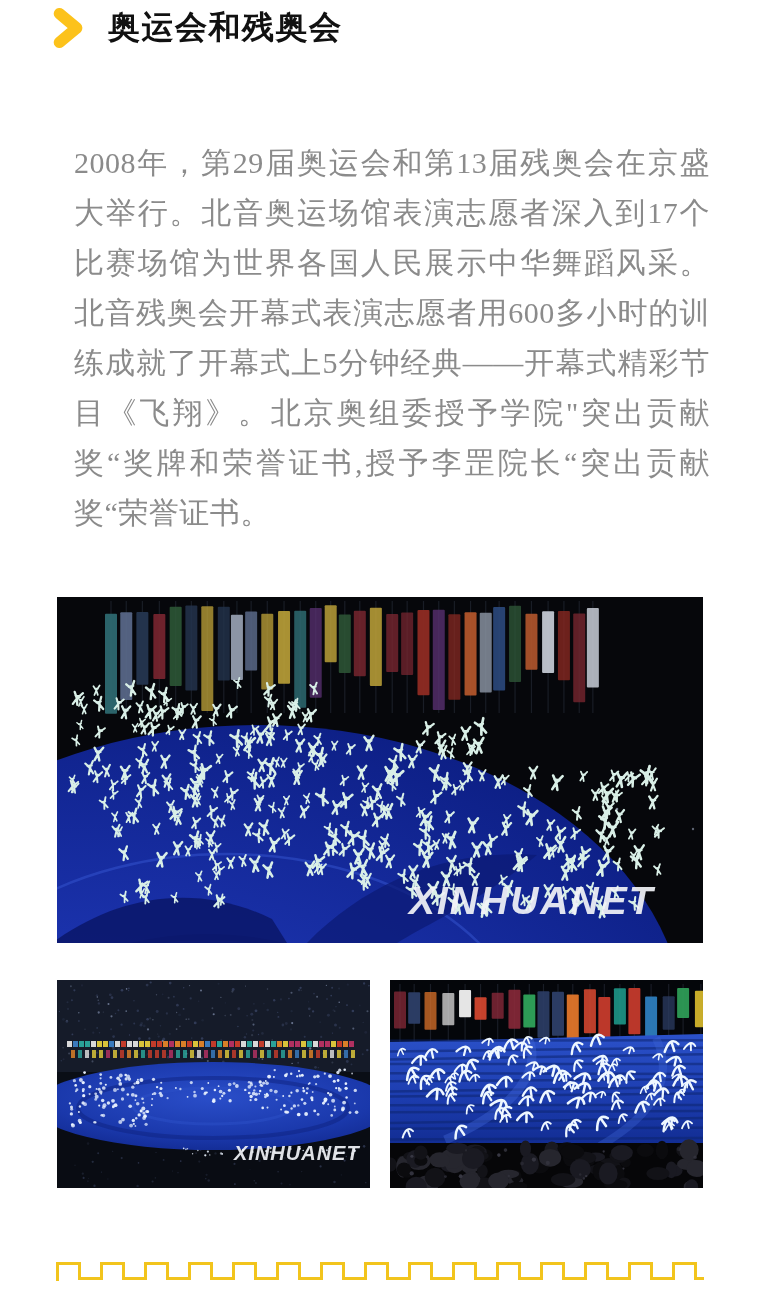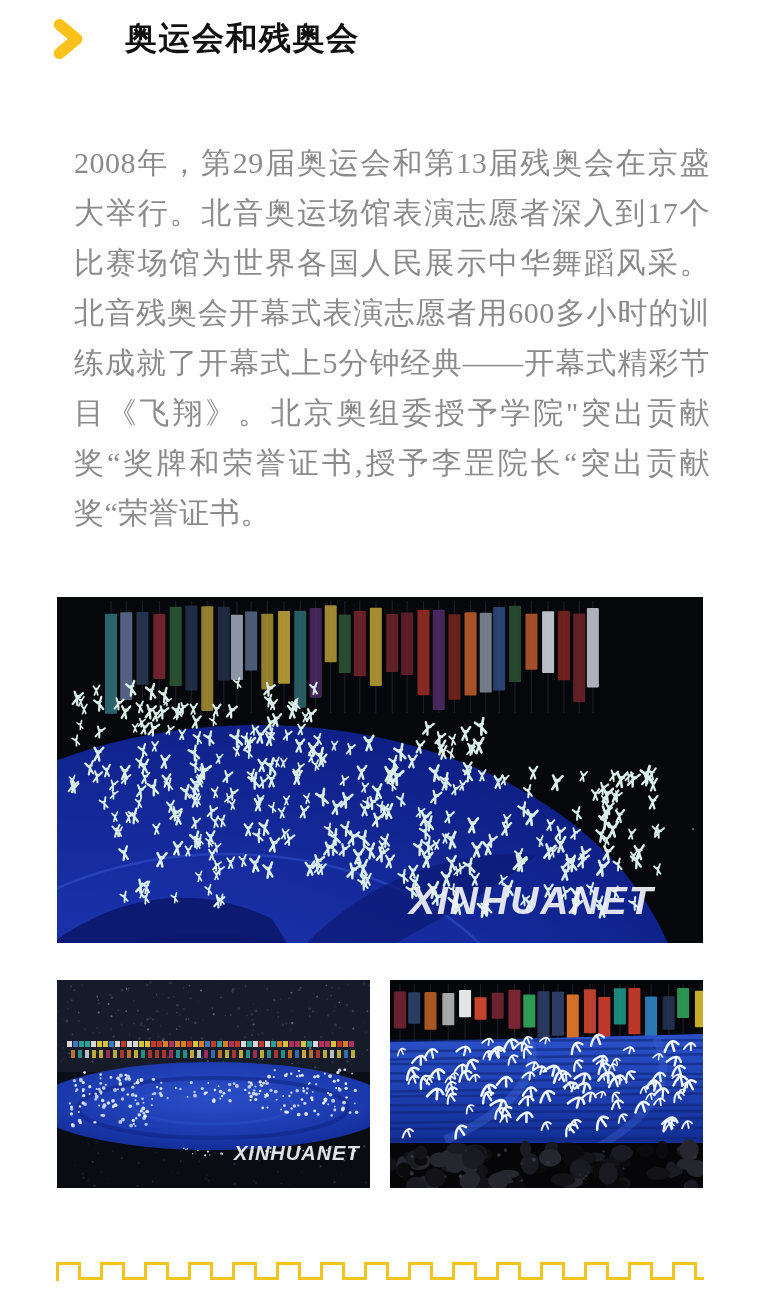--- a/index.html
+++ b/index.html
@@ -1,18 +1,18 @@
 <!DOCTYPE html>
 <html><head>
 <meta charset="utf-8">
 <style>
   html,body{margin:0;padding:0;background:#ffffff;}
   .page{position:relative;width:760px;height:1297px;background:#fff;overflow:hidden;
         font-family:"Liberation Sans","DejaVu Sans",sans-serif;}
-  .header{position:absolute;top:17px;left:50px;display:flex;align-items:center;gap:37px;}
+  .header{position:absolute;top:6px;left:50px;display:flex;align-items:center;gap:20px;}
   .chev{width:38px;height:42px;flex:0 0 auto;}
   .title{margin:0;font-size:32px;font-weight:700;color:#111;letter-spacing:1.5px;
          font-family:"Liberation Sans","DejaVu Sans",sans-serif;}
   .body-text{position:absolute;top:126px;left:62px;width:636px;margin:12px;
              font-family:"Liberation Serif","DejaVu Serif",serif;
              font-size:30px;line-height:50px;color:#8b8b8b;
              text-align:justify;text-justify:inter-character;letter-spacing:0.5px;}
   figure{margin:0;padding:0;}
   figure svg{display:block;width:100%;height:100%;}
   .main-photo{position:absolute;top:597px;left:57px;width:646px;height:346px;}

